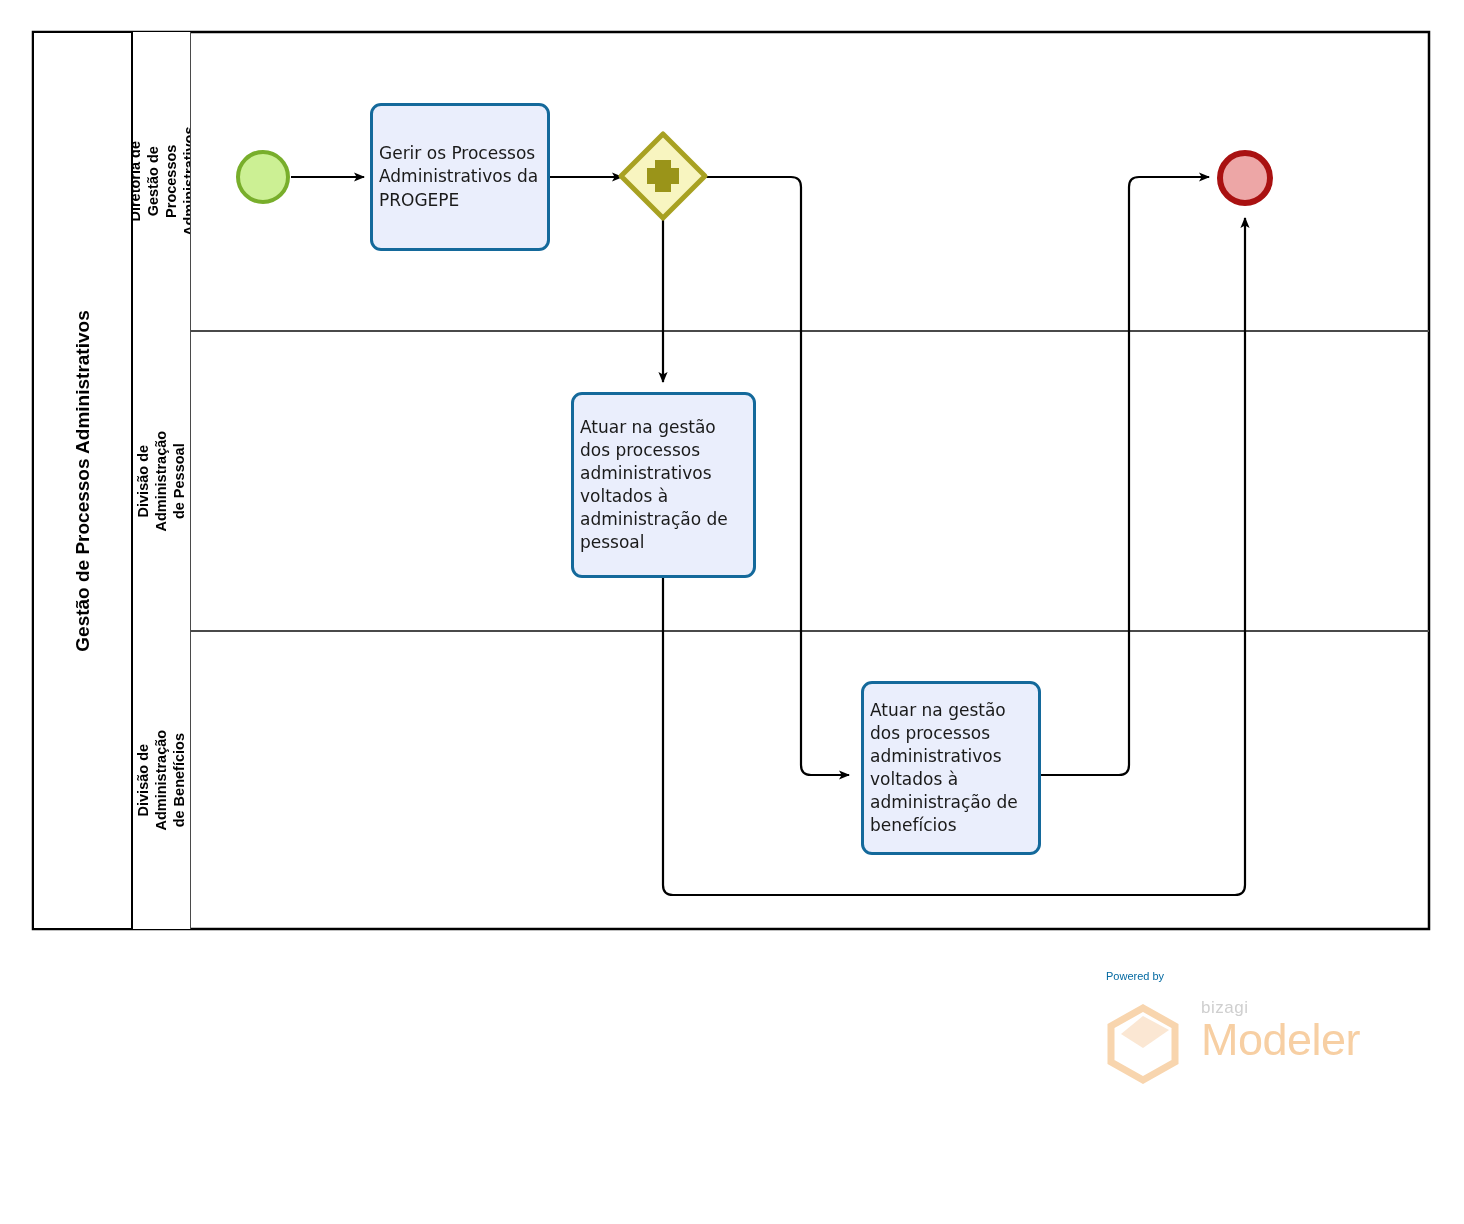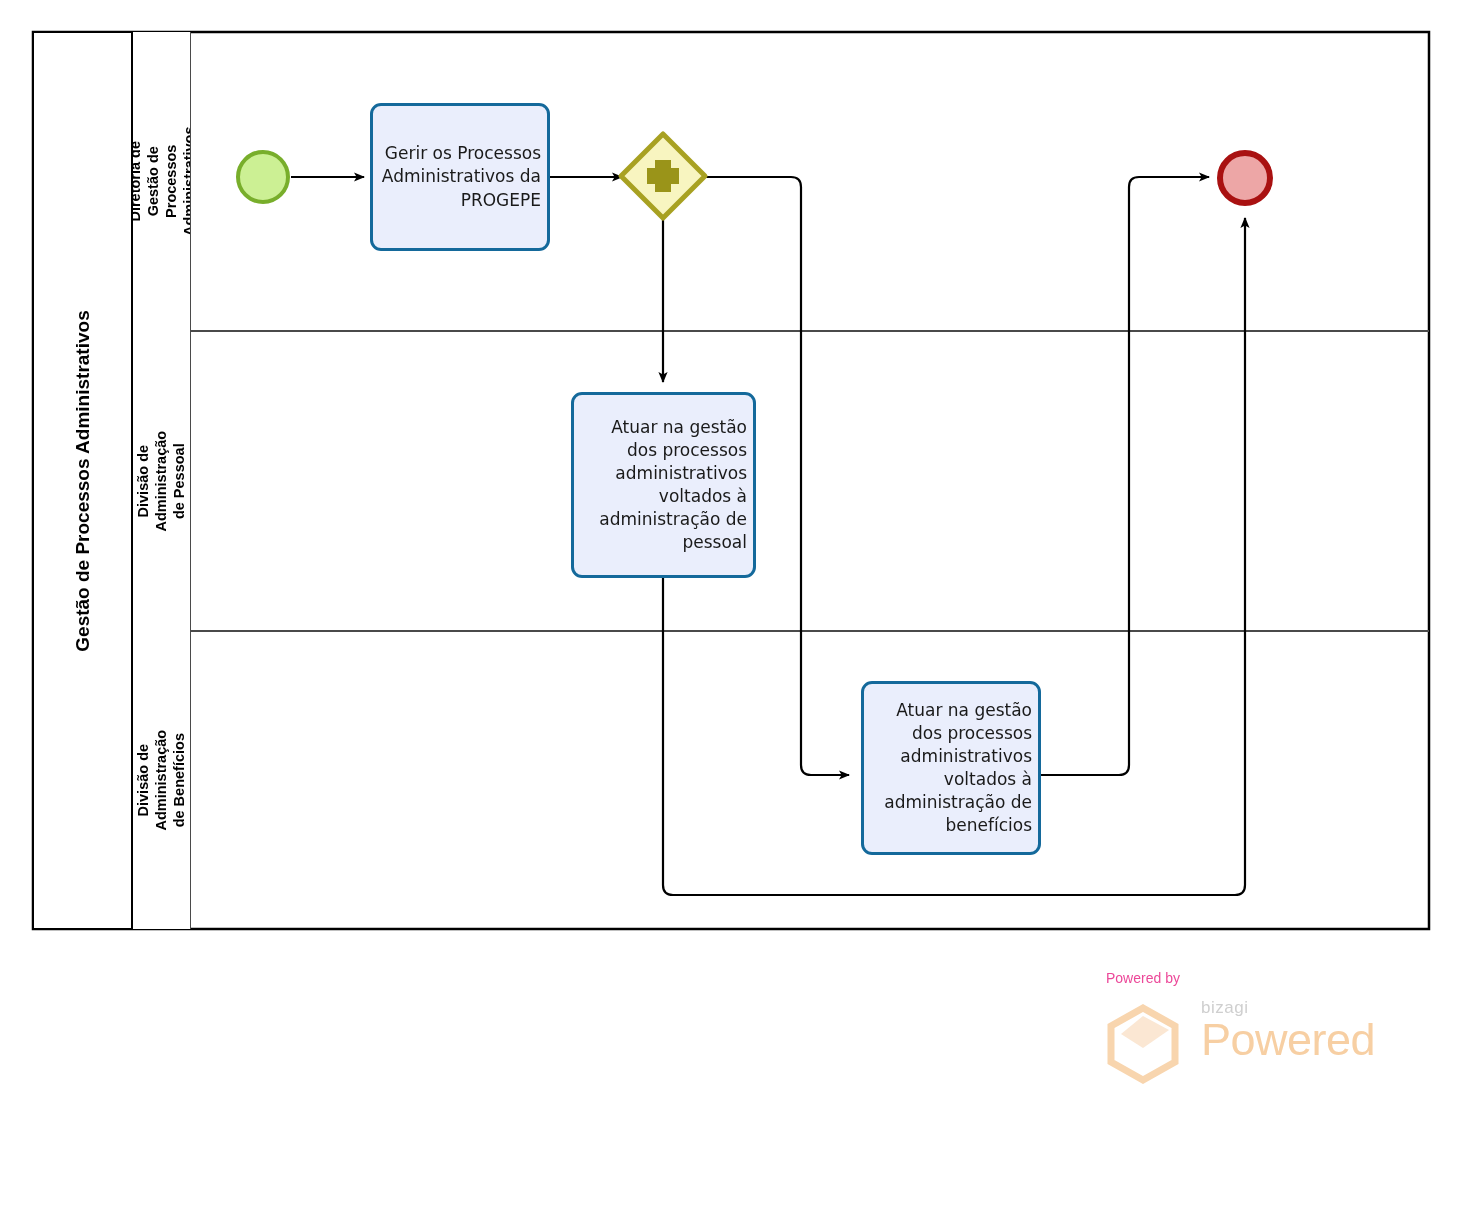--- a/index.html
+++ b/index.html
@@ -71,21 +71,21 @@
   
   .task {
     position: absolute;
     box-sizing: border-box;
     background: #eaeefc;
     border: 3px solid #14699b;
     border-radius: 11px;
     display: flex;
     align-items: center;
     justify-content: center;
-    text-align: right;
+    text-align: left;
     color: #1a1a1a;
     font-size: 17px;
     line-height: 1.36;
     padding: 4px 6px;
     font-family: "DejaVu Sans", sans-serif;
   }
   .event {
     position: absolute;
     border-radius: 50%;
     box-sizing: border-box;
@@ -102,22 +102,22 @@
     position: absolute;
     left: 1103px;
     top: 970px;
     width: 270px;
     height: 100px;
   }
   .powered-by {
     position: absolute;
     left: 3px;
     top: 0px;
-    font-size: 14px;
-    color: #ec4899;
+    font-size: 11px;
+    color: #0369a1;
     font-family: "Liberation Sans", sans-serif;
   }
   .bizagi-word {
     position: absolute;
     left: 98px;
     top: 28px;
     font-size: 17px;
     color: #cfcfcf;
     font-family: "Liberation Sans", sans-serif;
     letter-spacing: 0.5px;
@@ -199,16 +199,16 @@
 
   <div class="task" style="left:571px; top:392px; width:185px; height:186px;">Atuar na gestão dos processos administrativos voltados à administração de pessoal</div>
 
   <div class="task" style="left:861px; top:681px; width:180px; height:174px;">Atuar na gestão dos processos administrativos voltados à administração de benefícios</div>
 
   <div class="event end-event" style="left:1217px; top:150px; width:56px; height:56px;"></div>
 
   <div class="footer-logo">
     <div class="powered-by">Powered by</div>
     <div class="bizagi-word">bizagi</div>
-    <div class="modeler-word">Powered</div>
+    <div class="modeler-word">Modeler</div>
   </div>
 
 </div>
 
 </body></html>

